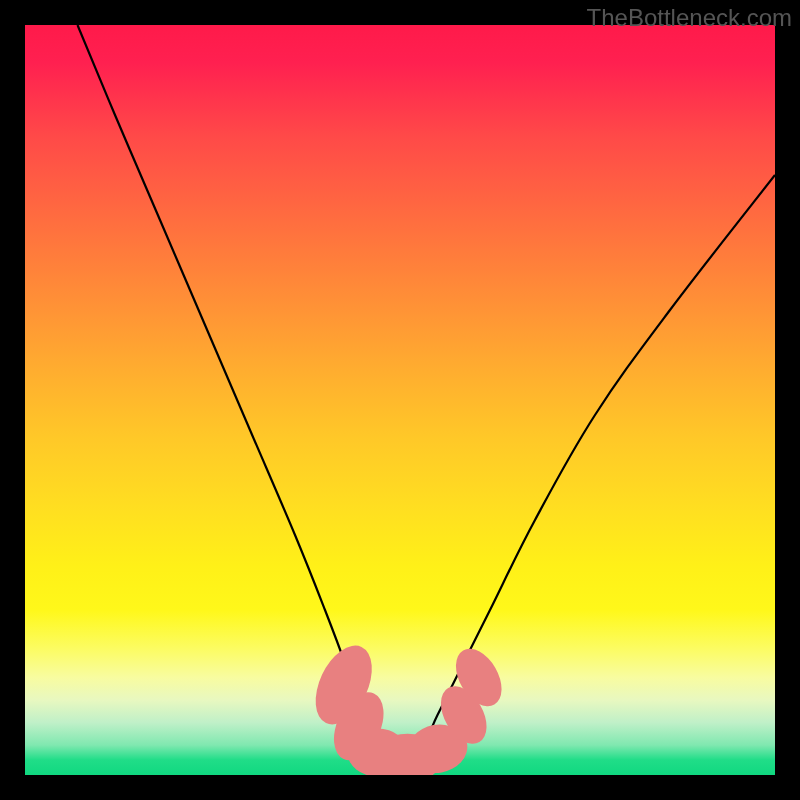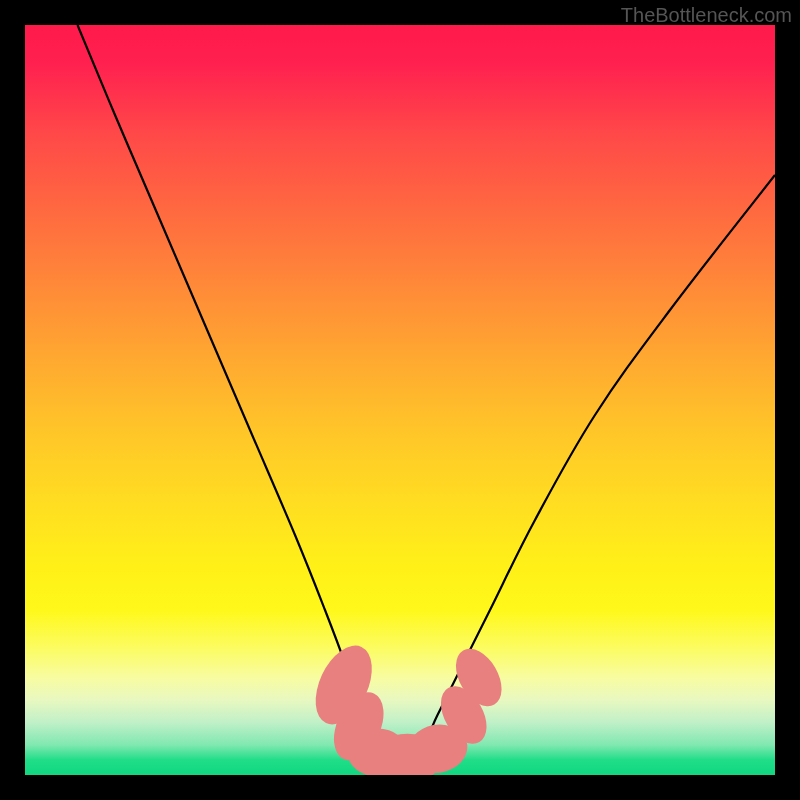--- a/index.html
+++ b/index.html
@@ -35,21 +35,21 @@
       #80e8b0 96%,
       #20dd88 98%,
       #10d880 100%
     );
   }
   .watermark {
     position: absolute;
     top: 4px;
     right: 8px;
     color: #555;
-    font-size: 20px;
+    font-size: 24px;
     font-weight: 500;
     z-index: 10;
   }
   svg.curve {
     position: absolute;
     top: 0;
     left: 0;
     width: 100%;
     height: 100%;
   }

